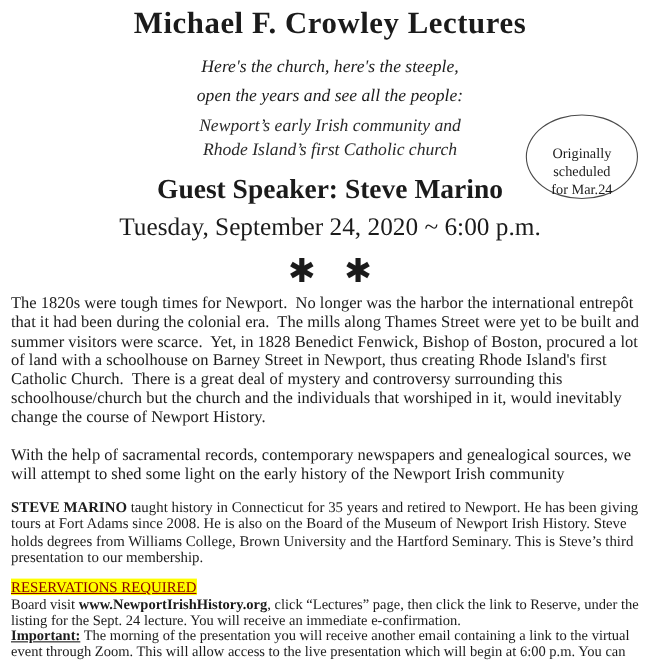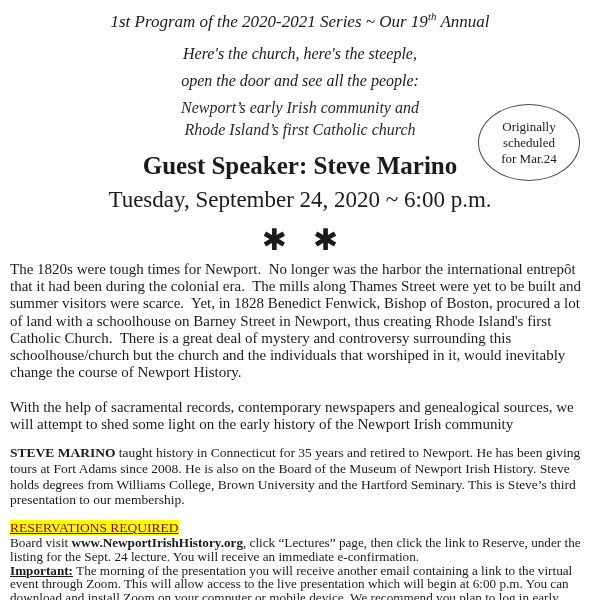--- a/index.html
+++ b/index.html
@@ -51,21 +51,21 @@
   .oval-badge {
     position: absolute;
     left: 478px;
     top: 104px;
     width: 102px;
     height: 77px;
     border: 1.5px solid var(--oval-border);
     border-radius: 50%;
     display: flex;
     flex-direction: column;
-    justify-content: center;
+    justify-content: flex-end;
     text-align: center;
     font-size: 13px;
     line-height: 16px;
   }
   .speaker-line {
     margin-top: 11px;
     font-weight: bold;
     font-size: 25px;
     line-height: 28px;
   }
@@ -121,26 +121,26 @@
     white-space: pre-wrap;
   }
   .bold { font-weight: bold; margin-top: 16px; }
   .bold-underline { font-weight: bold; text-decoration: underline; }
 </style>
 </head>
 <body>
 
 <div class="page">
 
+  <div class="center page-title">Michael F. Crowley Lectures</div>
 
-  <div class="center subtitle"><span>1st Program of the 2020-2021 Series ~ Our 19</span><sup>th</sup><span> Annual</span></div>
 
   <div class="quote-block">
     <div class="center quote-bold">Here's the church, here's the steeple,</div>
-    <div class="center quote-bold">open the door and see all the people:</div>
+    <div class="center quote-bold">open the years and see all the people:</div>
     <div class="center quote-italic first">Newport’s early Irish community and</div>
     <div class="center quote-italic">Rhode Island’s first Catholic church</div>
   </div>
 
   <div class="oval-badge">
     <div>Originally</div>
     <div>scheduled</div>
     <div>for Mar.24</div>
   </div>
 

